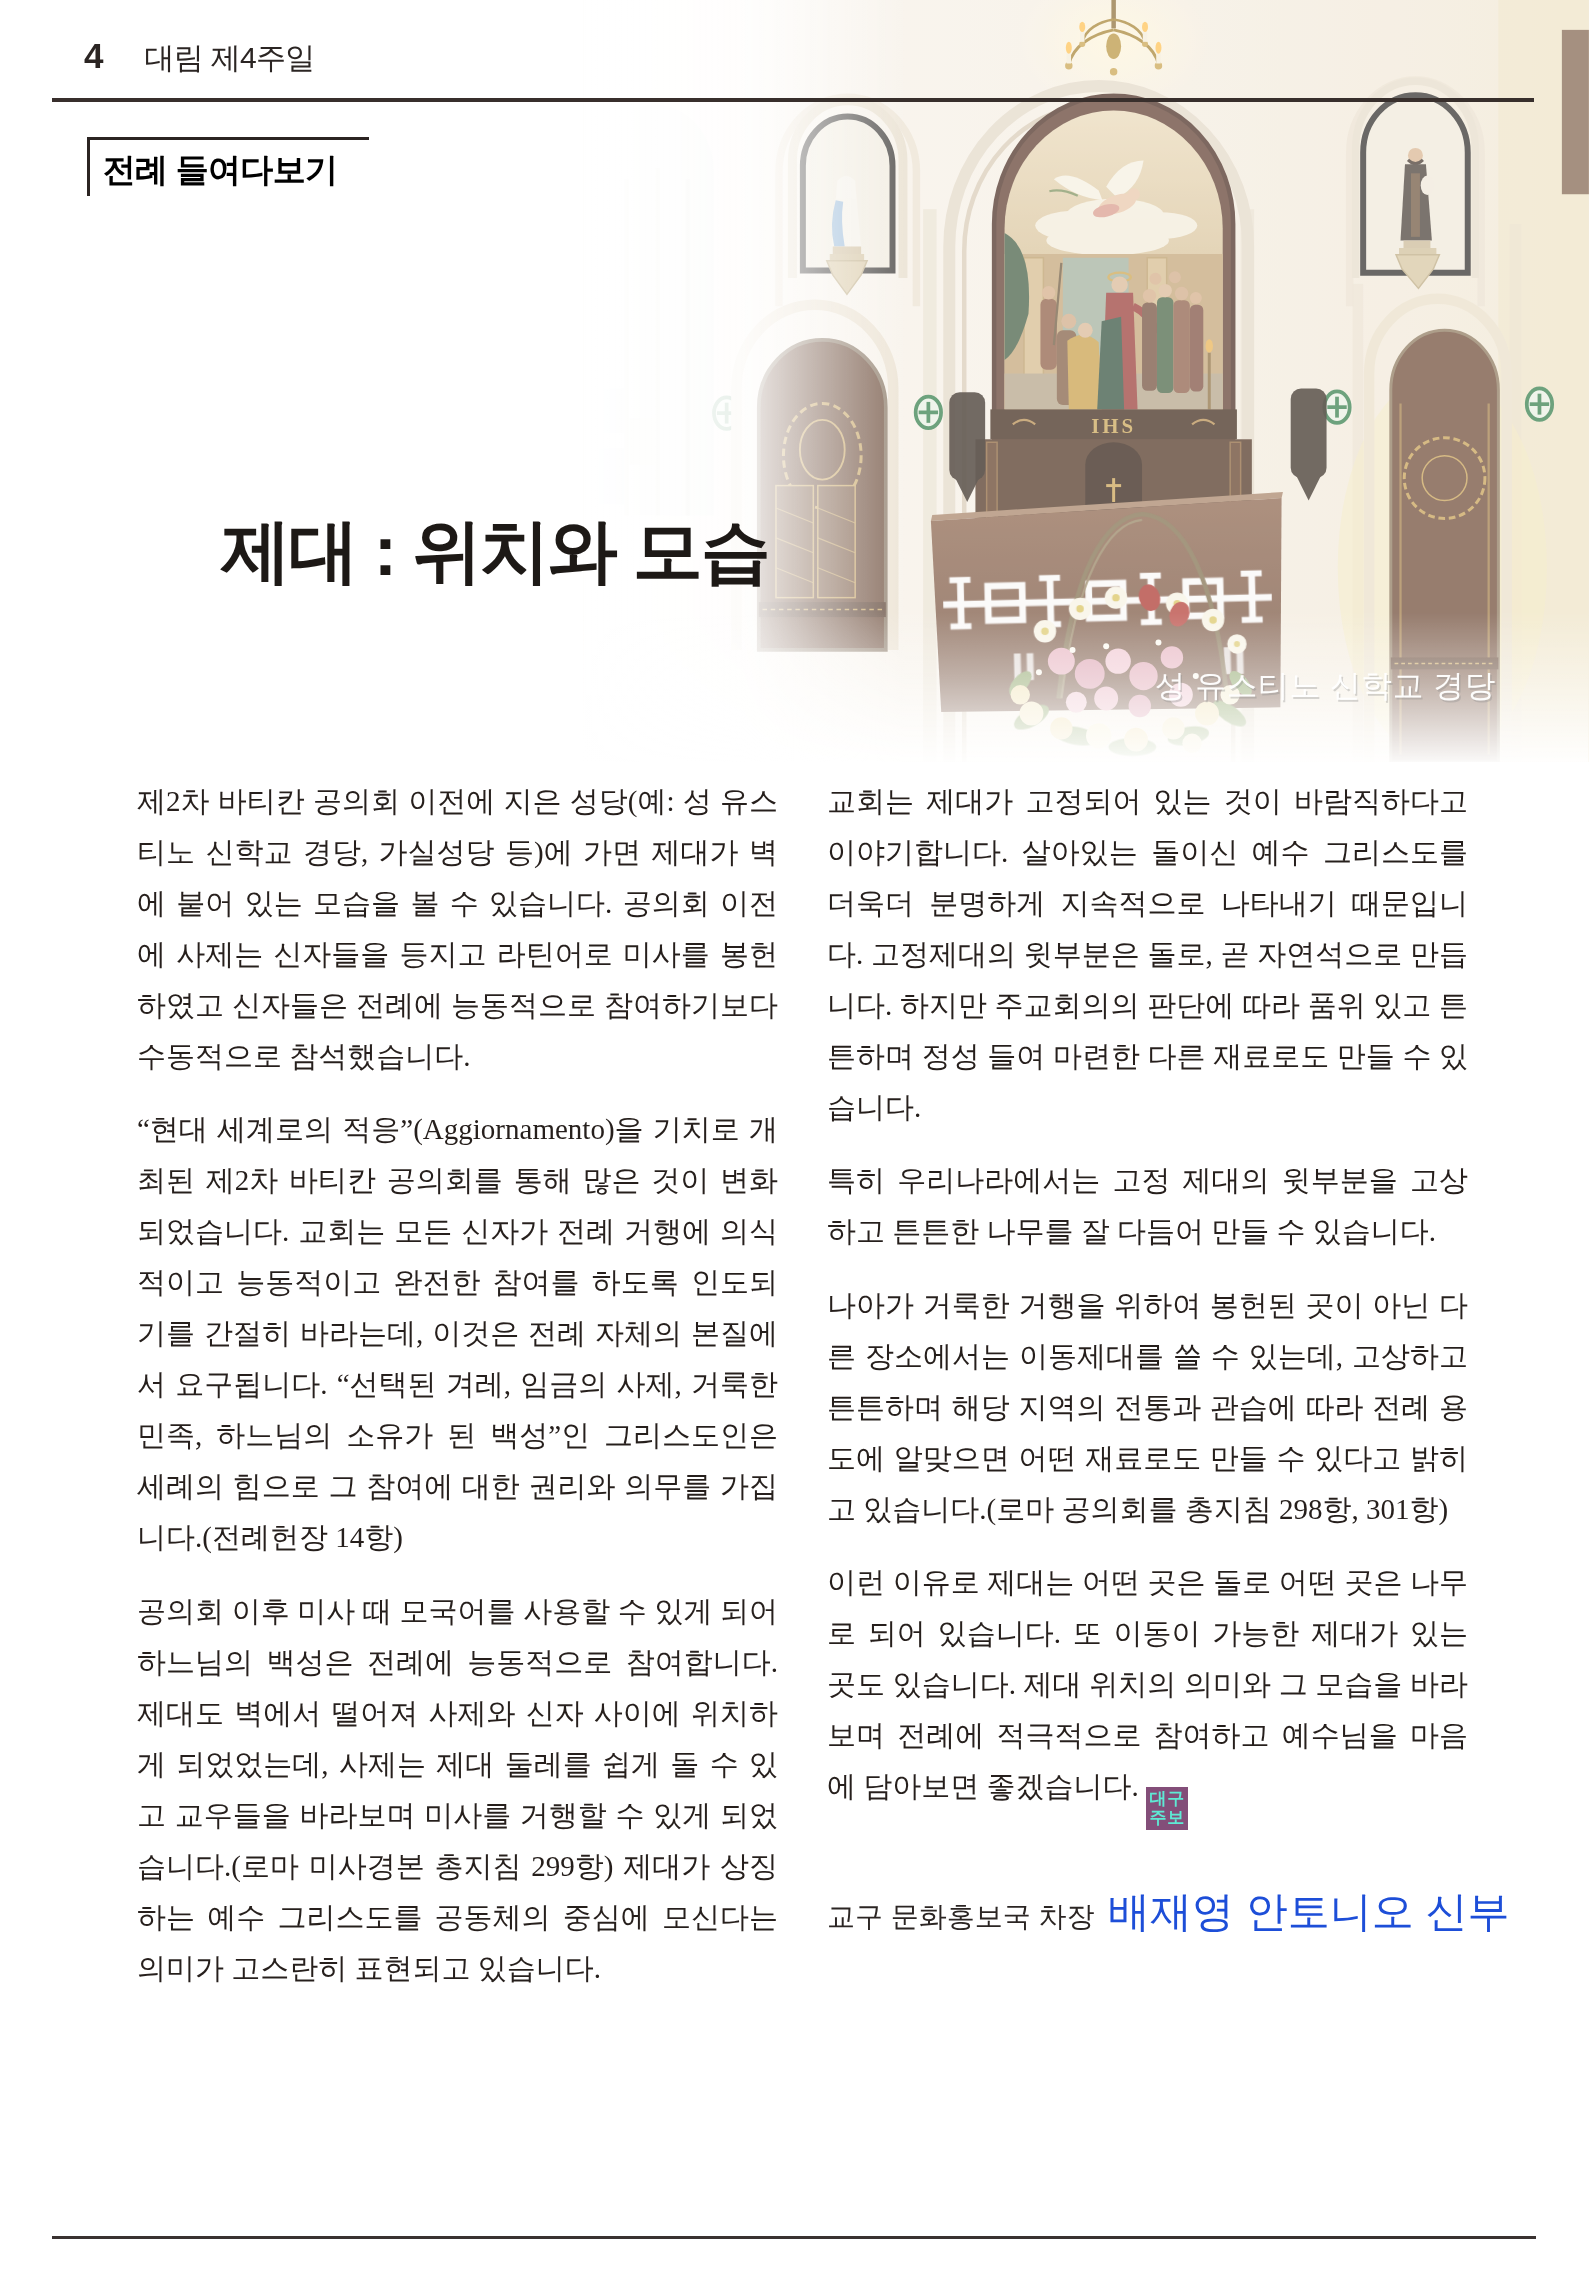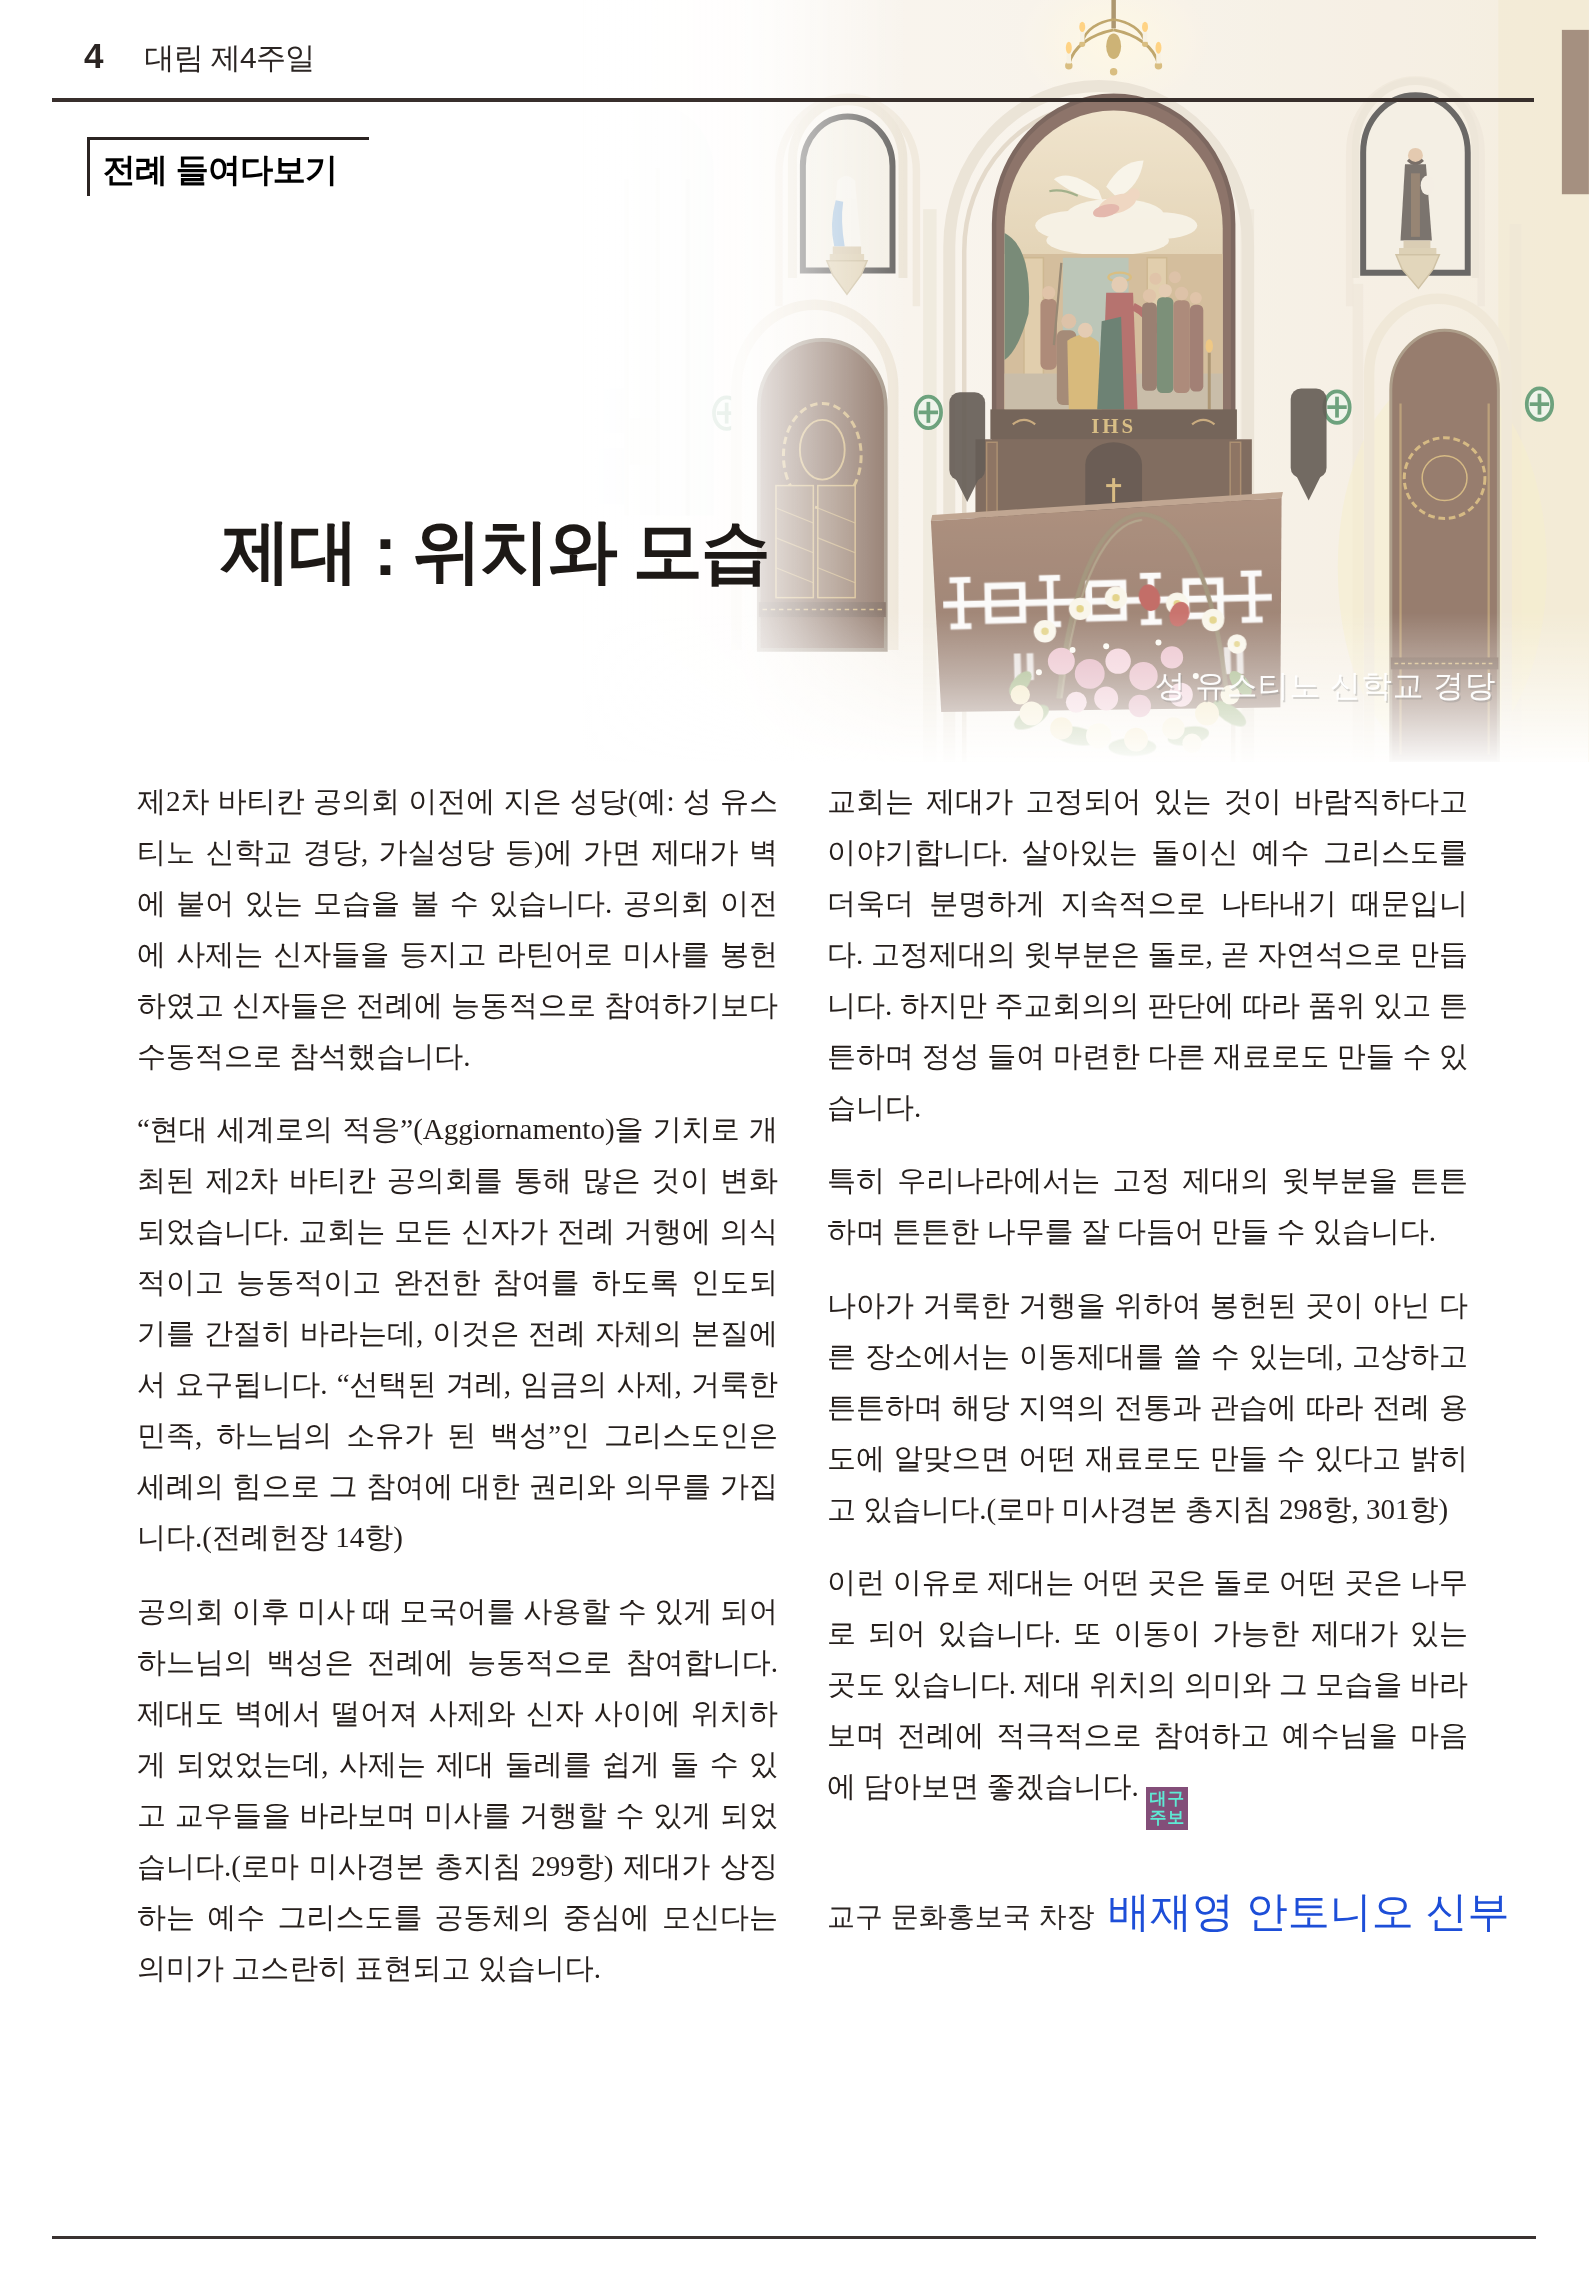--- a/index.html
+++ b/index.html
@@ -392,22 +392,22 @@
   <h1 class="article-title">제대 : 위치와 모습</h1>
 
   <div class="col left">
     <p class="para">제2차 바티칸 공의회 이전에 지은 성당(예: 성 유스티노 신학교 경당, 가실성당 등)에 가면 제대가 벽에 붙어 있는 모습을 볼 수 있습니다. 공의회 이전에 사제는 신자들을 등지고 라틴어로 미사를 봉헌하였고 신자들은 전례에 능동적으로 참여하기보다 수동적으로 참석했습니다.</p>
     <p class="para">“현대 세계로의 적응”(Aggiornamento)을 기치로 개최된 제2차 바티칸 공의회를 통해 많은 것이 변화되었습니다. 교회는 모든 신자가 전례 거행에 의식적이고 능동적이고 완전한 참여를 하도록 인도되기를 간절히 바라는데, 이것은 전례 자체의 본질에서 요구됩니다. “선택된 겨레, 임금의 사제, 거룩한 민족, 하느님의 소유가 된 백성”인 그리스도인은 세례의 힘으로 그 참여에 대한 권리와 의무를 가집니다.(전례헌장 14항)</p>
     <p class="para">공의회 이후 미사 때 모국어를 사용할 수 있게 되어 하느님의 백성은 전례에 능동적으로 참여합니다. 제대도 벽에서 떨어져 사제와 신자 사이에 위치하게 되었었는데, 사제는 제대 둘레를 쉽게 돌 수 있고 교우들을 바라보며 미사를 거행할 수 있게 되었습니다.(로마 미사경본 총지침 299항) 제대가 상징하는 예수 그리스도를 공동체의 중심에 모신다는 의미가 고스란히 표현되고 있습니다.</p>
   </div>
 
   <div class="col right">
     <p class="para">교회는 제대가 고정되어 있는 것이 바람직하다고 이야기합니다. 살아있는 돌이신 예수 그리스도를 더욱더 분명하게 지속적으로 나타내기 때문입니다. 고정제대의 윗부분은 돌로, 곧 자연석으로 만듭니다. 하지만 주교회의의 판단에 따라 품위 있고 튼튼하며 정성 들여 마련한 다른 재료로도 만들 수 있습니다.</p>
-    <p class="para">특히 우리나라에서는 고정 제대의 윗부분을 튼튼하며 튼튼한 나무를 잘 다듬어 만들 수 있습니다.</p>
-    <p class="para">나아가 거룩한 거행을 위하여 봉헌된 곳이 아닌 다른 장소에서는 이동제대를 쓸 수 있는데, 고상하고 튼튼하며 해당 지역의 전통과 관습에 따라 전례 용도에 알맞으면 어떤 재료로도 만들 수 있다고 밝히고 있습니다.(로마 미사경본 총지침 298항, 301항)</p>
+    <p class="para">특히 우리나라에서는 고정 제대의 윗부분을 고상하고 튼튼한 나무를 잘 다듬어 만들 수 있습니다.</p>
+    <p class="para">나아가 거룩한 거행을 위하여 봉헌된 곳이 아닌 다른 장소에서는 이동제대를 쓸 수 있는데, 고상하고 튼튼하며 해당 지역의 전통과 관습에 따라 전례 용도에 알맞으면 어떤 재료로도 만들 수 있다고 밝히고 있습니다.(로마 공의회를 총지침 298항, 301항)</p>
     <p class="para"><span>이런 이유로 제대는 어떤 곳은 돌로 어떤 곳은 나무로 되어 있습니다. 또 이동이 가능한 제대가 있는 곳도 있습니다. 제대 위치의 의미와 그 모습을 바라보며 전례에 적극적으로 참여하고 예수님을 마음에 담아보면 좋겠습니다.</span><span class="pub-logo" style="background: rgb(131, 78, 121);">
           <span>대구</span>
           <span>주보</span>
         </span></p>
     <div class="byline">
       <span class="role">교구 문화홍보국 차장</span><span class="name">배재영 안토니오 신부</span>
     </div>
   </div>
 
   <div class="footer-rule"></div>

